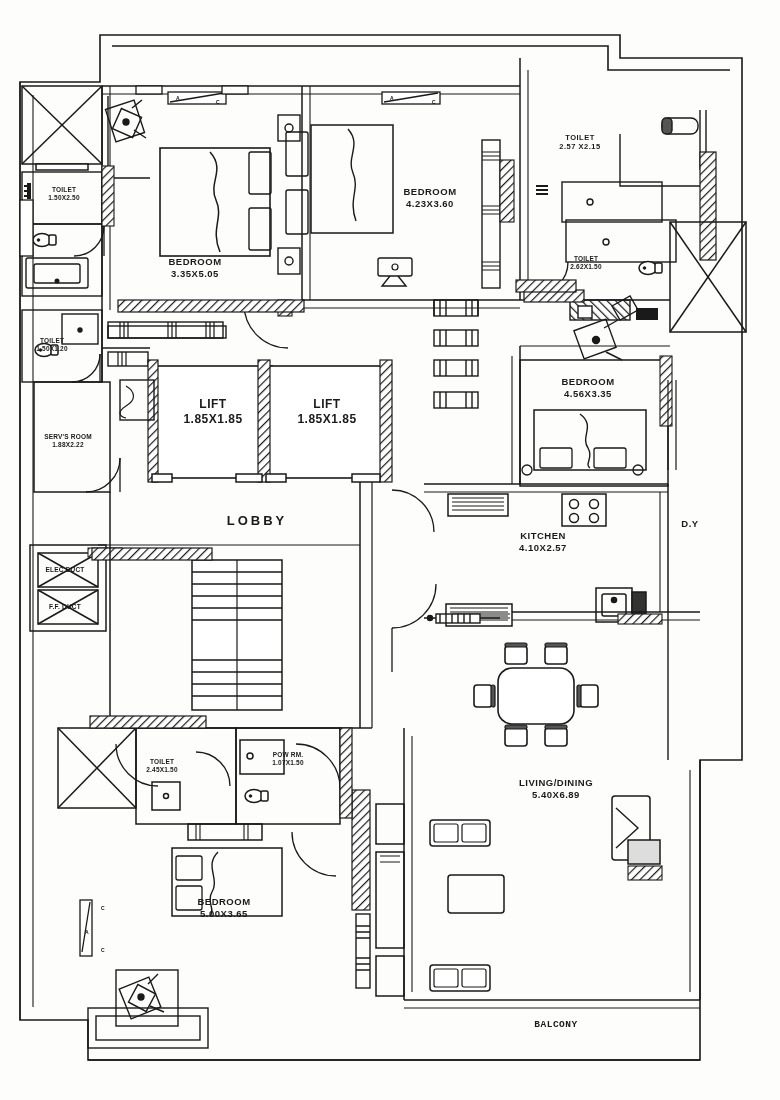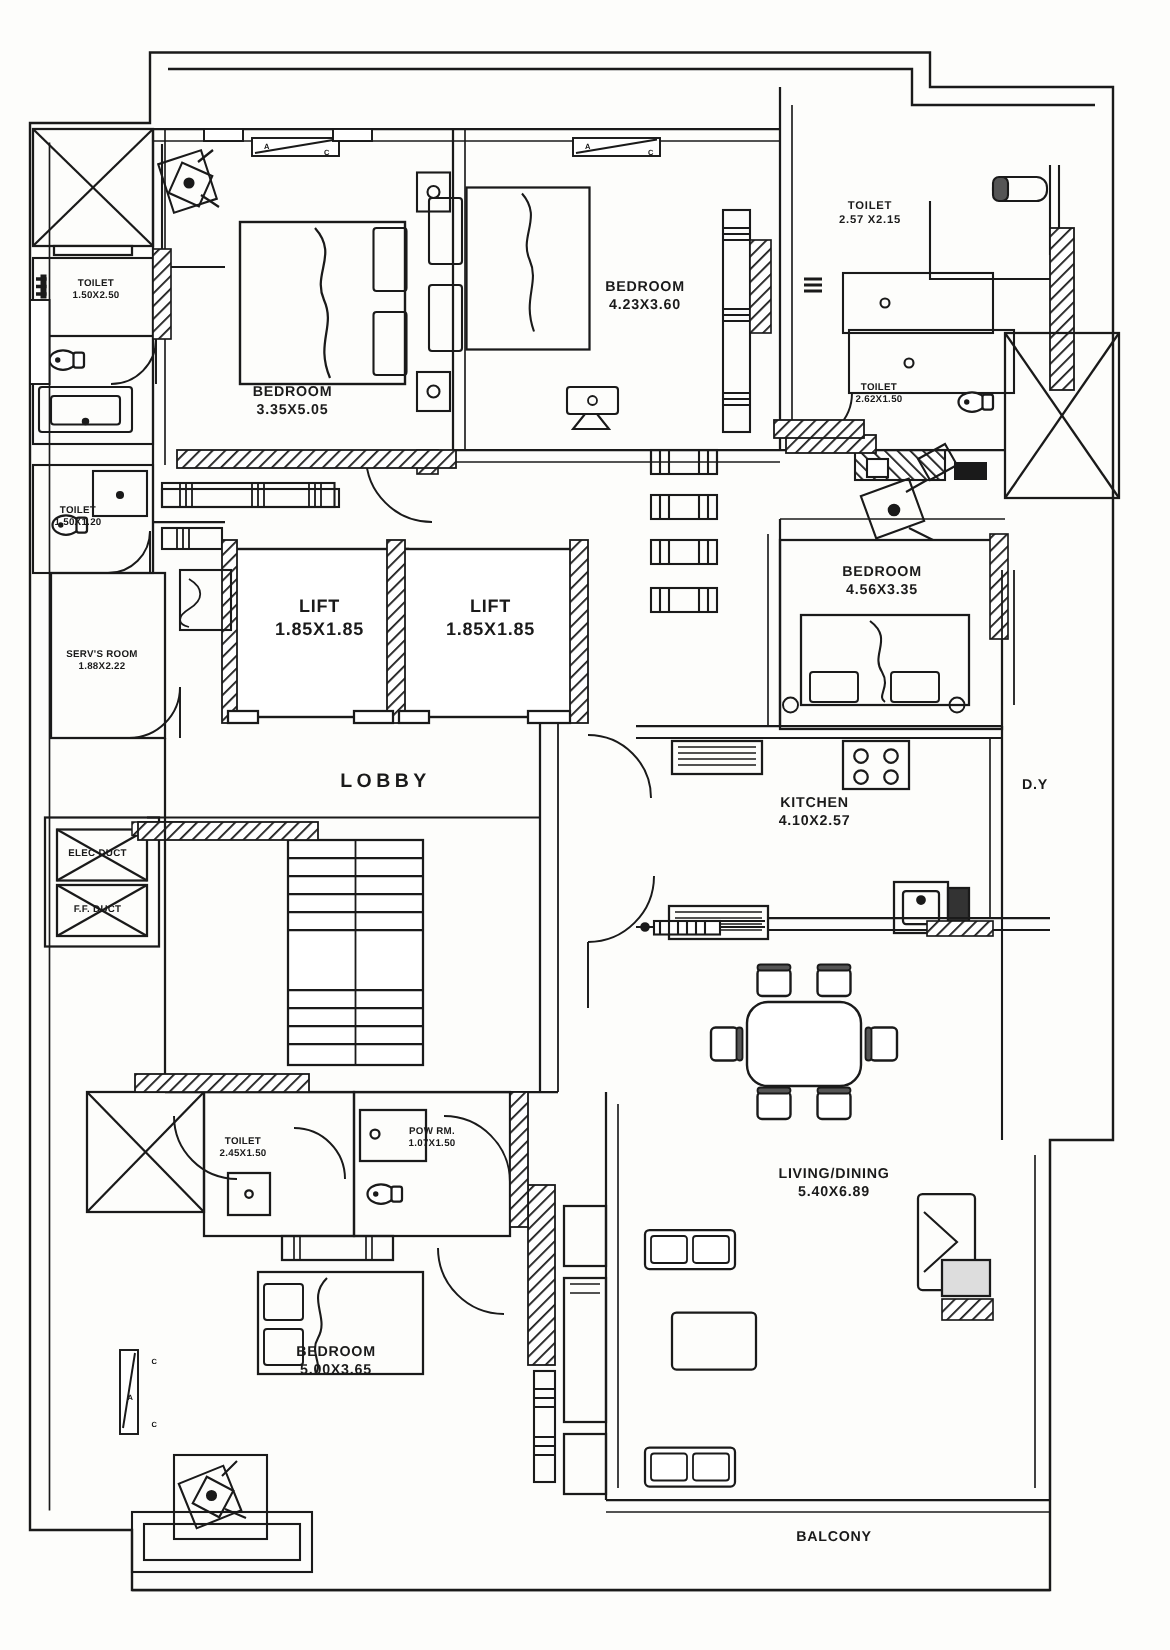--- a/index.html
+++ b/index.html
@@ -545,21 +545,21 @@
 
   <div class="room-label sz-l" style="left:327px;top:412px;transform:translate(-50%,-50%);">
     <span class="ln">LIFT</span>
     <span class="ln">1.85X1.85</span>
   </div>
 
   <div class="room-label sz-xl" style="left:230px;top:521px;transform:translate(-50%,-50%);margin-left:27px;">
     <span class="ln">LOBBY</span>
   </div>
 
-  <div class="room-label sz-m" style="left:556px;top:1025px;transform:translate(-50%,-50%);">
+  <div class="room-label sz-m" style="left:556px;top:1025px;transform:translate(-50%,-50%);font-family:Liberation Mono, monospace;">
     <span class="ln">BALCONY</span>
   </div>
 
   <div class="room-label sz-m" style="left:690px;top:524px;transform:translate(-50%,-50%);">
     <span class="ln">D.Y</span>
   </div>
 
   <div class="room-label sz-xs" style="left:65px;top:570px;transform:translate(-50%,-50%);">
     <span class="ln">ELEC DUCT</span>
   </div>

